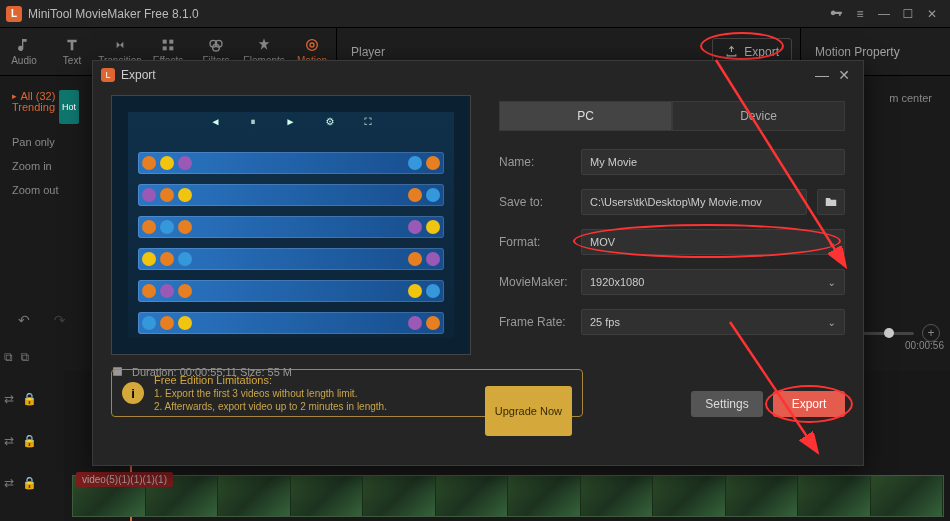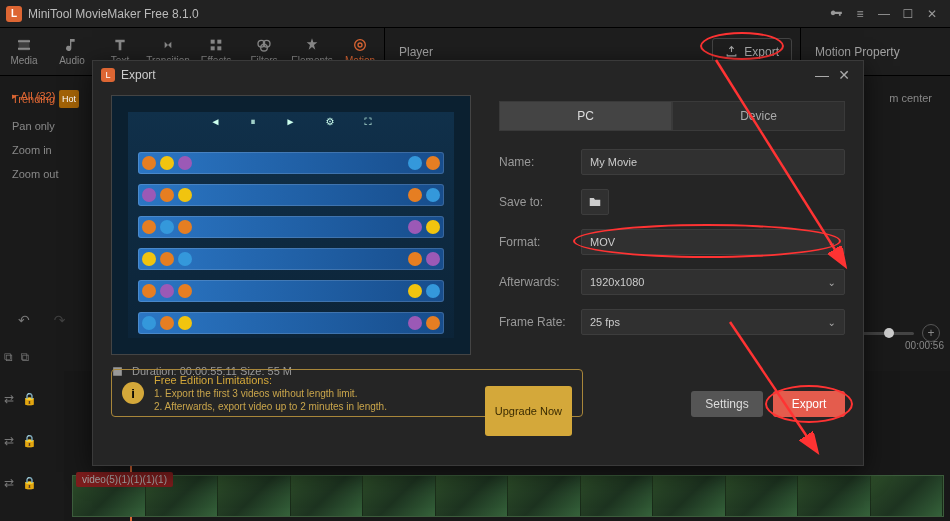--- a/index.html
+++ b/index.html
@@ -23,21 +23,21 @@
 .panel-tab { min-width: 180px; border-left: 1px solid #000; display:flex;align-items:center;padding:0 14px;color:#a3a3a3;font-size:12px; }
 .export-top-btn { display:flex;align-items:center;gap:6px;color:#aaa;border:1px solid #444;border-radius:3px;padding:4px 12px;margin:10px 8px;position:relative;cursor:pointer; }
 .ellipse-mark { position:absolute; border:2px solid #f33; border-radius:50%; pointer-events:none; }
 
 
 .content-bg { position:absolute; top:76px; left:0; right:0; bottom:0; display:flex; }
 .sidebar { width: 90px; padding: 8px 0; }
 .sidebar .item { padding:6px 12px; color:#888; font-size:11px; cursor:pointer; display:flex;align-items:center;gap:4px; }
 .sidebar .item.active { color:#d63; }
 .sidebar .item.arrow::before { content:"▸"; font-size:9px; }
-.hot-badge { background:#a16207; color:#fff; font-size:9px; padding:4px 3px; border-radius:2px; }
+.hot-badge { background:#0f766e; color:#fff; font-size:9px; padding:12px 3px; border-radius:2px; }
 
 
 .undo-area { position:absolute; left:18px; top:312px; display:flex; gap:24px; color:#777; }
 .undo-area span { cursor:pointer; font-size:14px; }
 .track-icons { position:absolute; left:4px; top:350px; display:flex; flex-direction:column; gap:28px; }
 .track-icons .row { display:flex; gap:8px; color:#777; font-size:12px; }
 
 
 .timeline-bg { position:absolute; left:64px; right:0; bottom:0; height:150px; background:#181818; }
 .timecode-right { position:absolute; right:6px; top:340px; color:#888; font-size:10px; }
@@ -68,21 +68,21 @@
 .preview-box { width:360px; height:260px; border:1px solid #444; background:#0b2030; position:relative; overflow:hidden; }
 .preview-sim { position:absolute; inset:16px; background:linear-gradient(180deg,#10304a,#0c2438); filter:blur(.3px); }
 .row-strip { position:absolute; left:10px; right:10px; height:22px; background:linear-gradient(90deg,#2b76c4,#174d8c); border-radius:3px; box-shadow:inset 0 0 0 1px rgba(255,255,255,.15); display:flex; align-items:center; gap:4px; padding:0 4px; }
 .row-strip span { width:14px;height:14px;border-radius:50%;background:#e67e22; }
 .row-strip span.b { background:#f1c40f; }
 .row-strip span.c { background:#9b59b6; }
 .row-strip span.d { background:#3498db; }
 .row-strip span.txt { flex:1; background:none; color:#ffd; font-size:8px; }
 .player-icons { position:absolute; top:4px; left:0; right:0; display:flex; justify-content:center; gap:30px; color:#cfe; font-size:10px; }
 
-.info-line { margin-top:10px; color:#999; font-size:11px; display:flex; gap:8px; }
+.info-line { margin-top:10px; color:#999; font-size:11px; display:flex; align-items:center; gap:8px; }
 
 .form-col { flex:1; padding-top:6px; position:relative; }
 .tab-row { display:flex; margin-bottom:18px; }
 .tab-row .tab { flex:1; text-align:center; padding:7px 0; background:#2e2e2e; color:#aaa; cursor:pointer; border:1px solid #3a3a3a; }
 .tab-row .tab.active { background:#444; color:#ddd; }
 
 .form-row { display:flex; align-items:center; margin-bottom:14px; gap:10px; }
 .form-row label { width:72px; color:#999; font-size:12px; }
 .field { flex:1; height:26px; background:#303030; border:1px solid #3d3d3d; border-radius:2px; display:flex; align-items:center; padding:0 8px; color:#ccc; font-size:11px; position:relative; }
 .field .chev { position:absolute; right:8px; color:#aaa; font-size:10px; pointer-events:none; }
@@ -115,27 +115,20 @@
         <path d="M7 14a4 4 0 1 1 3.46-6H22v4h-2v3h-3v-3h-6.54A4 4 0 0 1 7 14z"></path>
       </svg>
   </div>
   <div class="ctrl">≡</div>
   <div class="ctrl">—</div>
   <div class="ctrl">☐</div>
   <div class="ctrl">✕</div>
 </div>
 
 <div class="toolbar">
-  <div class="tool-item">
-    <svg viewBox="0 0 24 24" fill="currentColor">
-        <path d="M4 4h16v16H4z" opacity=".3"></path>
-        <path d="M3 5h18v3H3zM3 16h18v3H3z"></path>
-      </svg>
-    <span class="tool-label">Media</span>
-  </div>
   <div class="tool-item">
     <svg viewBox="0 0 24 24" fill="currentColor">
         <path d="M9 3v10.55A4 4 0 1 0 11 17V7h5V3z"></path>
       </svg>
     <span class="tool-label">Audio</span>
   </div>
   <div class="tool-item">
     <svg viewBox="0 0 24 24" fill="currentColor">
         <path d="M5 4h14v4h-5v12h-4V8H5z"></path>
       </svg>
@@ -359,38 +352,41 @@
 
       <div class="form-row">
         <label>Name:</label>
         <div class="field">
             <span>My Movie</span>
           </div>
       </div>
 
       <div class="form-row">
         <label>Save to:</label>
+        <div class="field">
+            <span>C:\Users\tk\Desktop\My Movie.mov</span>
+          </div>
         <div class="browse-btn">
           <svg width="14" height="14" viewBox="0 0 24 24" fill="currentColor">
               <path d="M3 5h7l2 3h9v11H3z"></path>
             </svg>
         </div>
       </div>
 
       <div class="form-row" style="position:relative;">
         <label>Format:</label>
         <div class="field">
           <span>MOV</span>
           <span class="chev">⌄</span>
         </div>
         <div class="ellipse-mark" style="left:74px;top:-5px;width:268px;height:34px;"></div>
       </div>
 
       <div class="form-row">
-        <label>Afterwards:</label>
+        <label>MovieMaker:</label>
         <div class="field">
           <span>1920x1080</span>
           <span class="chev">⌄</span>
         </div>
       </div>
 
       <div class="form-row">
         <label>Frame Rate:</label>
         <div class="field">
           <span>25 fps</span>

